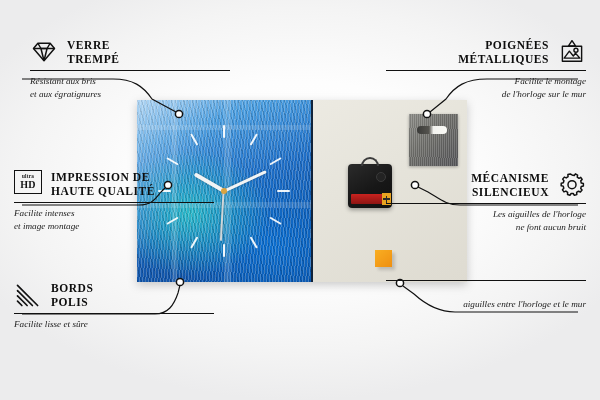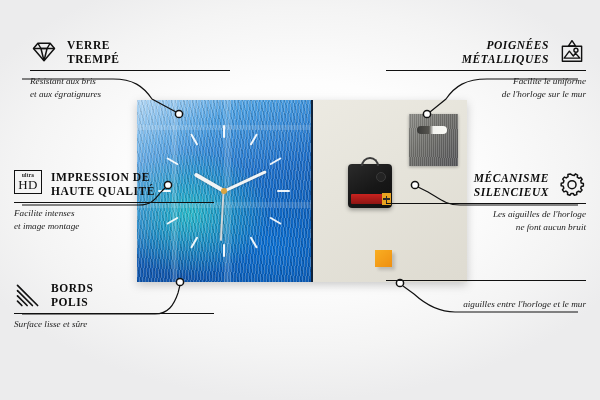--- a/index.html
+++ b/index.html
@@ -140,21 +140,21 @@
   }
   
   #connectors { position: absolute; inset: 0; width: 600px; height: 400px; }
   
   .callout { position: absolute; width: 200px; }
   .callout.left  { text-align: left; }
   .callout.right { text-align: right; }
   .head {
     display: flex; align-items: center; gap: 9px;
   }
-  .callout.right .head { flex-direction: row-reverse; font-style: italic; }
+  .callout.right .head { flex-direction: row-reverse; }
   .ico { flex: 0 0 auto; width: 28px; height: 28px; color: #111; }
   .ico svg { display: block; width: 28px; height: 28px; }
   .title {
     font-size: 11.5px;
     font-weight: bold;
     letter-spacing: .55px;
     line-height: 1.22;
     color: #0d0d0d;
     text-transform: uppercase;
   }
@@ -174,21 +174,21 @@
   #callout-poign   { left: 386px; top: 38px;  }
   #callout-meca    { left: 386px; top: 171px; }
   #callout-entre   { left: 386px; top: 276px; }
   
   .hd-badge {
     width: 28px; height: 24px; border: 1.6px solid #111;
     display: flex; flex-direction: column; align-items: center;
     justify-content: center; line-height: 1;
   }
   .hd-ultra { font-size: 5.2px; font-weight: bold; letter-spacing: .2px; }
-  .hd-main  { font-size: 13px; font-weight: normal; letter-spacing: .3px; }
+  .hd-main  { font-size: 10px; font-weight: bold; letter-spacing: .3px; }
 </style>
 </head>
 <body>
 
 <div id="stage">
 
   <div id="product">
 
     <div class="panel" id="clock-panel">
       <div class="band-v bv1"></div>
@@ -307,42 +307,42 @@
           <path d="M4 23 L9 28"></path>
         </svg>
       </span>
       <span class="title">
         <span>BORDS</span><br>
         <span>POLIS</span>
       </span>
     </div>
     <div class="rule"></div>
     <div class="desc">
-      <span>Surface lisse et sûre</span>
+      <span>Facilite lisse et sûre</span>
     </div>
   </div>
 
   <div class="callout right" id="callout-poign">
     <div class="head">
       <span class="ico">
         <svg viewBox="0 0 32 32" stroke="#111" stroke-width="1.6" fill="none" stroke-linejoin="round">
           <path d="M16 3 L12 9 L20 9 Z"></path>
           <rect x="5" y="9.5" width="22" height="17"></rect>
           <path d="M7 23 L13 15 L17.5 20.5 L20 17.5 L25 23 Z"></path>
           <circle cx="20.5" cy="14" r="2.3"></circle>
         </svg>
       </span>
       <span class="title">
         <span>POIGNÉES</span><br>
         <span>MÉTALLIQUES</span>
       </span>
     </div>
     <div class="rule"></div>
     <div class="desc">
-      <span>Facilite le uniforme</span><br>
+      <span>Facilite le montage</span><br>
       <span>de l'horloge sur le mur</span>
     </div>
   </div>
 
   <div class="callout right" id="callout-meca">
     <div class="head">
       <span class="ico">
         <svg viewBox="0 0 32 32" stroke="#111" stroke-width="1.7" fill="none" stroke-linejoin="round">
           <path d="M16 4.5 L18.6 5.1 L19.9 3.2 L22.4 4.6 L22 6.9 L24 8.4 L26 7.2 L27.6 9.7 L26 11.3
                    L26.6 13.8 L29 14.2 L29 17.1 L26.6 17.6 L26 20 L27.5 21.8 L25.6 24 L23.4 23.1

